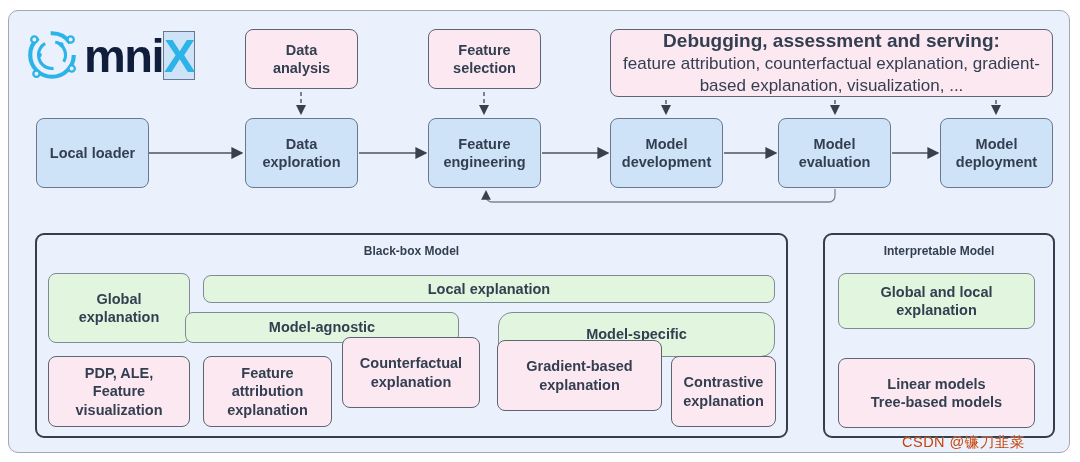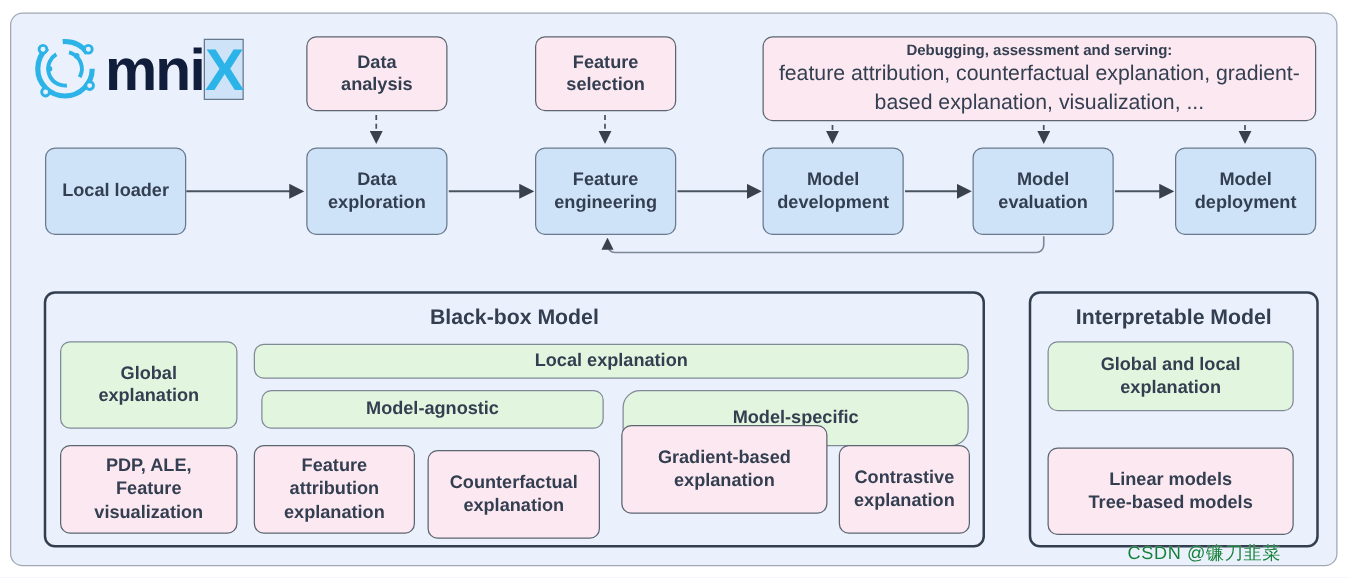--- a/index.html
+++ b/index.html
@@ -33,57 +33,57 @@
     font-size:14.5px;font-weight:bold;line-height:1.25;
   }
   .lbl{white-space:pre-line;}
   .pink{background:var(--pink-box);border:1.5px solid #5c6570;}
   .blue{background:var(--blue-box);border:1.5px solid #68798e;}
   .green{background:var(--green-box);border:1.5px solid #808a96;}
   
   .pos-data-analysis{left:245px;top:29px;width:113px;height:60px;}
   .pos-feature-selection{left:428px;top:29px;width:113px;height:60px;}
   .pos-debugging{left:610px;top:29px;width:443px;height:68px;flex-direction:column;padding:4px 10px;}
-  .pos-debugging .dbg-title{font-size:12px;font-weight:bold;display:block;}
+  .pos-debugging .dbg-title{font-size:19px;font-weight:bold;display:block;}
   .pos-debugging .dbg-body{font-size:17px;font-weight:normal;display:block;line-height:1.3;}
   
   .pos-data-loader{left:36px;top:118px;width:113px;height:70px;}
   .pos-data-exploration{left:245px;top:118px;width:113px;height:70px;}
   .pos-feature-engineering{left:428px;top:118px;width:113px;height:70px;}
   .pos-model-development{left:610px;top:118px;width:113px;height:70px;}
   .pos-model-evaluation{left:778px;top:118px;width:113px;height:70px;}
   .pos-model-deployment{left:940px;top:118px;width:113px;height:70px;}
   
   .group{
     position:absolute;border:2px solid #333e4e;border-radius:9px;background:transparent;
   }
   .group-title{
-    text-align:center;padding-top:9px;font-size:17px;font-weight:bold;color:var(--text);
+    text-align:center;padding-top:9px;font-size:12px;font-weight:bold;color:var(--text);
   }
   .pos-blackbox{left:35px;top:233px;width:753px;height:205px;}
   .pos-interpretable{left:823px;top:233px;width:232px;height:205px;}
   
   .pos-global-explanation{left:48px;top:273px;width:142px;height:70px;}
   .pos-local-explanation{left:203px;top:275px;width:572px;height:28px;}
-  .pos-model-agnostic{left:209px;top:312px;width:274px;height:31px;}
+  .pos-model-agnostic{left:185px;top:312px;width:274px;height:31px;}
   .pos-model-specific{left:498px;top:312px;width:277px;height:45px;border-radius:14px;}
   .pos-pdp-ale{left:48px;top:356px;width:142px;height:71px;}
   .pos-feature-attribution{left:203px;top:356px;width:129px;height:71px;}
-  .pos-counterfactual{left:342px;top:360px;width:138px;height:71px;}
+  .pos-counterfactual{left:342px;top:337px;width:138px;height:71px;}
   .pos-gradient-based{left:497px;top:340px;width:165px;height:71px;}
   .pos-contrastive{left:671px;top:356px;width:105px;height:71px;}
   
   .pos-global-local{left:838px;top:273px;width:197px;height:56px;}
   .pos-linear-models{left:838px;top:358px;width:197px;height:70px;}
   
   .arrows{position:absolute;left:0;top:0;width:1080px;height:462px;pointer-events:none;}
   
   .watermark{
     position:absolute;left:902px;top:433px;width:170px;
-    font-size:14.5px;color:#15803d;letter-spacing:0.5px;
+    font-size:14.5px;color:#c2410c;letter-spacing:0.5px;
     text-shadow:0 0 1px rgba(255,255,255,0.8);
   }
 </style>
 </head>
 <body>
 
 <div class="page">
 
   <div class="outer"></div>
 

